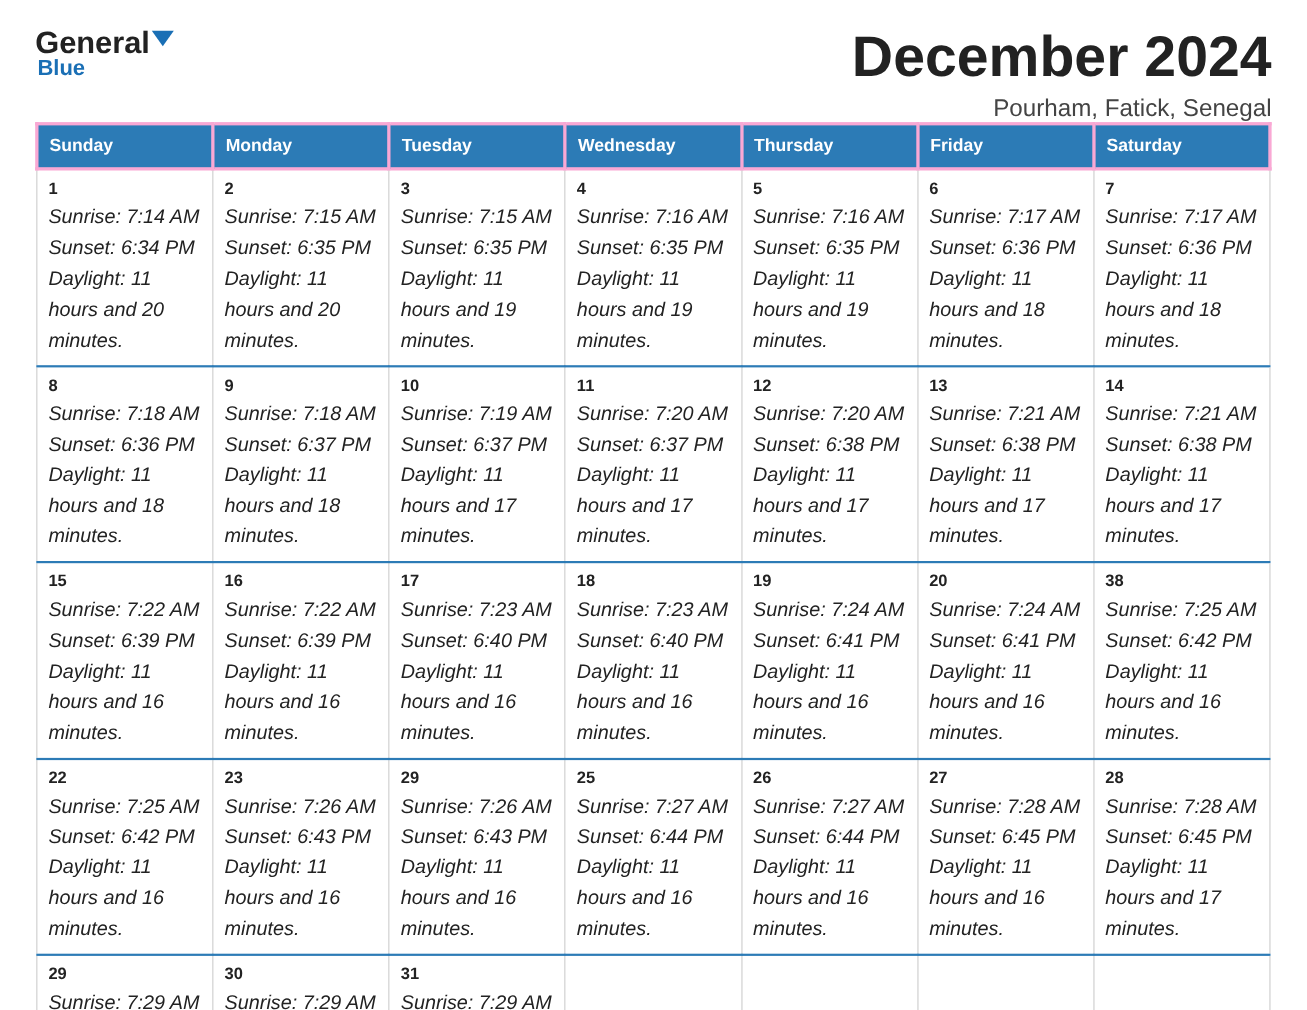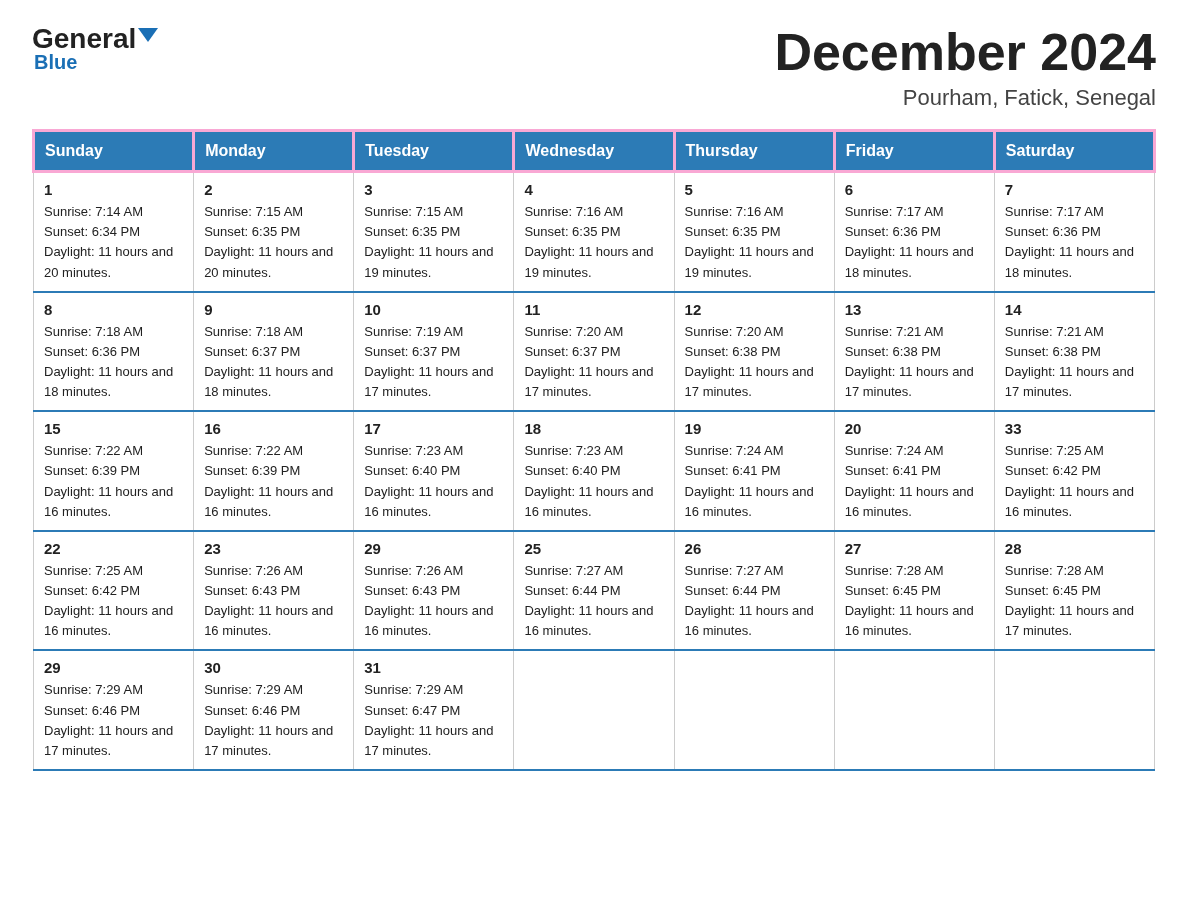--- a/index.html
+++ b/index.html
@@ -8,21 +8,20 @@
       background: #fff;
       color: #222;
       padding: 24px 32px;
       width: 1188px;
       min-height: 918px;
     }
     .header-area {
       display: flex;
       justify-content: space-between;
       align-items: flex-start;
-      margin-bottom: 18px;
     }
     .logo {
       display: flex;
       flex-direction: column;
       align-items: flex-start;
     }
     .logo-text {
       font-size: 28px;
       font-weight: bold;
       color: #222;
@@ -86,23 +85,24 @@
     }
     tbody tr {
       border-bottom: 2px solid #2c7bb6;
     }
     .day-num {
       font-size: 15px;
       font-weight: bold;
       margin-bottom: 4px;
     }
     .day-info {
-      font-size: 13px;
+      font-size: 18px;
       line-height: 1.55;
       color: #222;
+      font-style: italic;
     }
     .empty-cell {
       background: #fff;
     }
     tbody td.empty-cell {
       border-color: #ccc;
     }
   </style>
 </head>
 <body>
@@ -213,21 +213,21 @@
         </td>
         <td>
           <div class="day-num">19</div>
           <div class="day-info">Sunrise: 7:24 AM<br>Sunset: 6:41 PM<br>Daylight: 11 hours and 16 minutes.</div>
         </td>
         <td>
           <div class="day-num">20</div>
           <div class="day-info">Sunrise: 7:24 AM<br>Sunset: 6:41 PM<br>Daylight: 11 hours and 16 minutes.</div>
         </td>
         <td>
-          <div class="day-num">33</div>
+          <div class="day-num">38</div>
           <div class="day-info">Sunrise: 7:25 AM<br>Sunset: 6:42 PM<br>Daylight: 11 hours and 16 minutes.</div>
         </td>
       </tr>
       <tr>
         <td>
           <div class="day-num">22</div>
           <div class="day-info">Sunrise: 7:25 AM<br>Sunset: 6:42 PM<br>Daylight: 11 hours and 16 minutes.</div>
         </td>
         <td>
           <div class="day-num">23</div>

